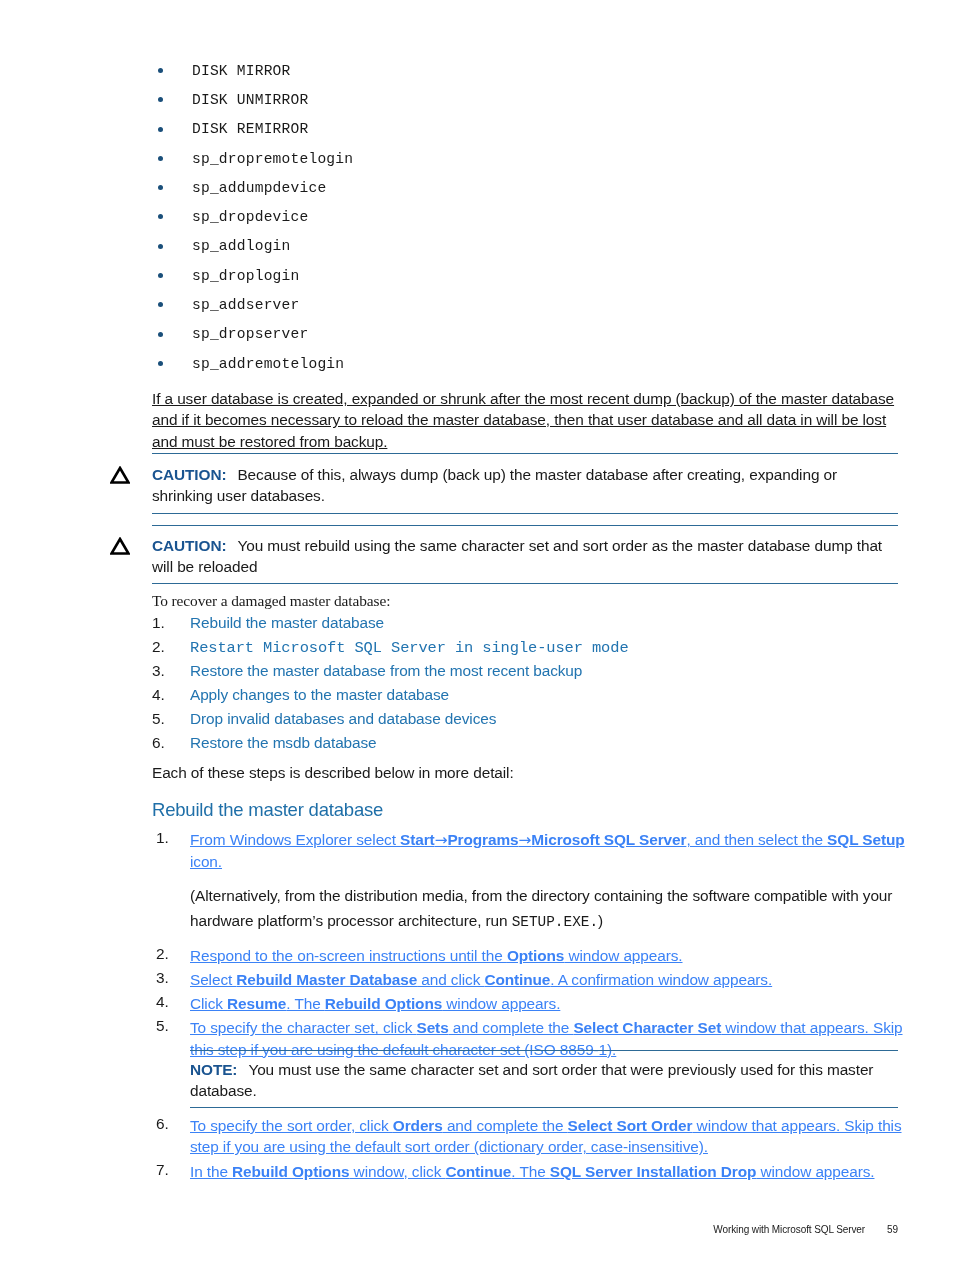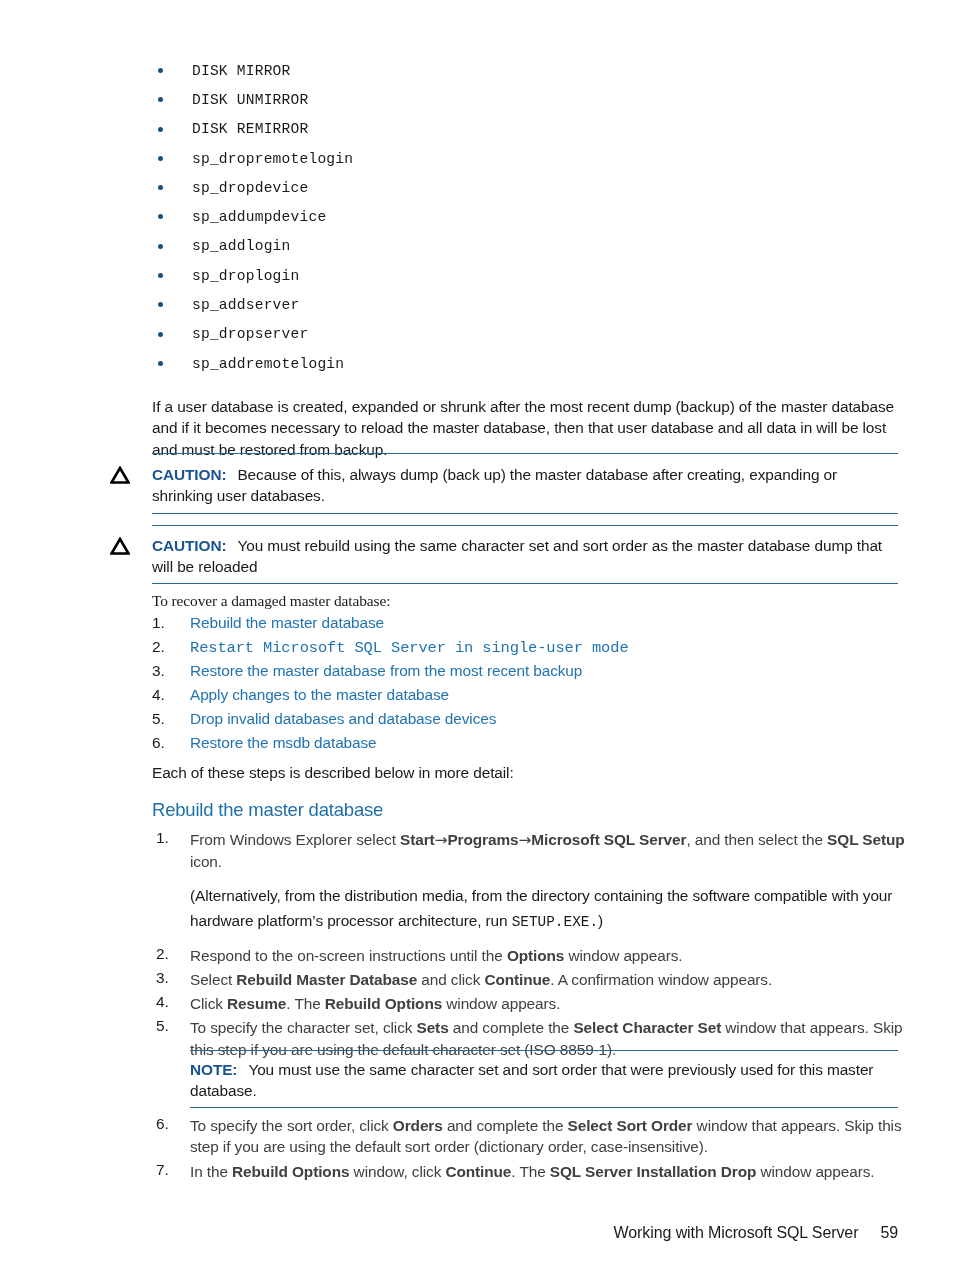--- a/index.html
+++ b/index.html
@@ -64,22 +64,23 @@
     font-family: "Liberation Mono", "DejaVu Sans Mono", monospace;
     font-size: 14.6px;
     color: #1a1a1a;
     letter-spacing: 0.2px;
   }
 
   
   .intro-para {
     position: absolute;
     left: 152px;
-    top: 396px;
+    top: 388px;
     width: 746px;
+    text-decoration: underline;
   }
 
   
   .rule {
     position: absolute;
     height: 1px;
     background: #2d6a96;
   }
   .rule-wide { left: 152px; width: 746px; }
   .rule-indent { left: 190px; width: 708px; }
@@ -159,38 +160,39 @@
   .proc-num {
     position: absolute;
     left: 4px;
     top: 0px;
     font-size: 15.4px;
     color: #1a1a1a;
   }
   .proc-text {
     font-size: 15.4px;
     line-height: 21.3px;
-    color: #404040;
-    letter-spacing: -0.1px;
+    color: #3b82f6;
+    letter-spacing: -0.1px;
+    text-decoration: underline;
   }
   .proc-sub {
     font-size: 15.4px;
     line-height: 25px;
     color: #1a1a1a;
     letter-spacing: -0.1px;
   }
 
   
   .footer {
     position: absolute;
     top: 1224px;
     left: 0;
     width: 898px;
     text-align: right;
-    font-size: 16px;
+    font-size: 10px;
     color: #1a1a1a;
     letter-spacing: -0.1px;
   }
   .footer-page {
     display: inline-block;
     margin-left: 22px;
   }
 
   .arrow { font-family: "DejaVu Sans", sans-serif; }
 </style>
@@ -211,25 +213,25 @@
     <div class="cmd-item">
       <span class="cmd-bullet"></span>
       <span class="cmd-text">DISK REMIRROR</span>
     </div>
     <div class="cmd-item">
       <span class="cmd-bullet"></span>
       <span class="cmd-text">sp_dropremotelogin</span>
     </div>
     <div class="cmd-item">
       <span class="cmd-bullet"></span>
+      <span class="cmd-text">sp_addumpdevice</span>
+    </div>
+    <div class="cmd-item">
+      <span class="cmd-bullet"></span>
       <span class="cmd-text">sp_dropdevice</span>
-    </div>
-    <div class="cmd-item">
-      <span class="cmd-bullet"></span>
-      <span class="cmd-text">sp_addumpdevice</span>
     </div>
     <div class="cmd-item">
       <span class="cmd-bullet"></span>
       <span class="cmd-text">sp_addlogin</span>
     </div>
     <div class="cmd-item">
       <span class="cmd-bullet"></span>
       <span class="cmd-text">sp_droplogin</span>
     </div>
     <div class="cmd-item">

